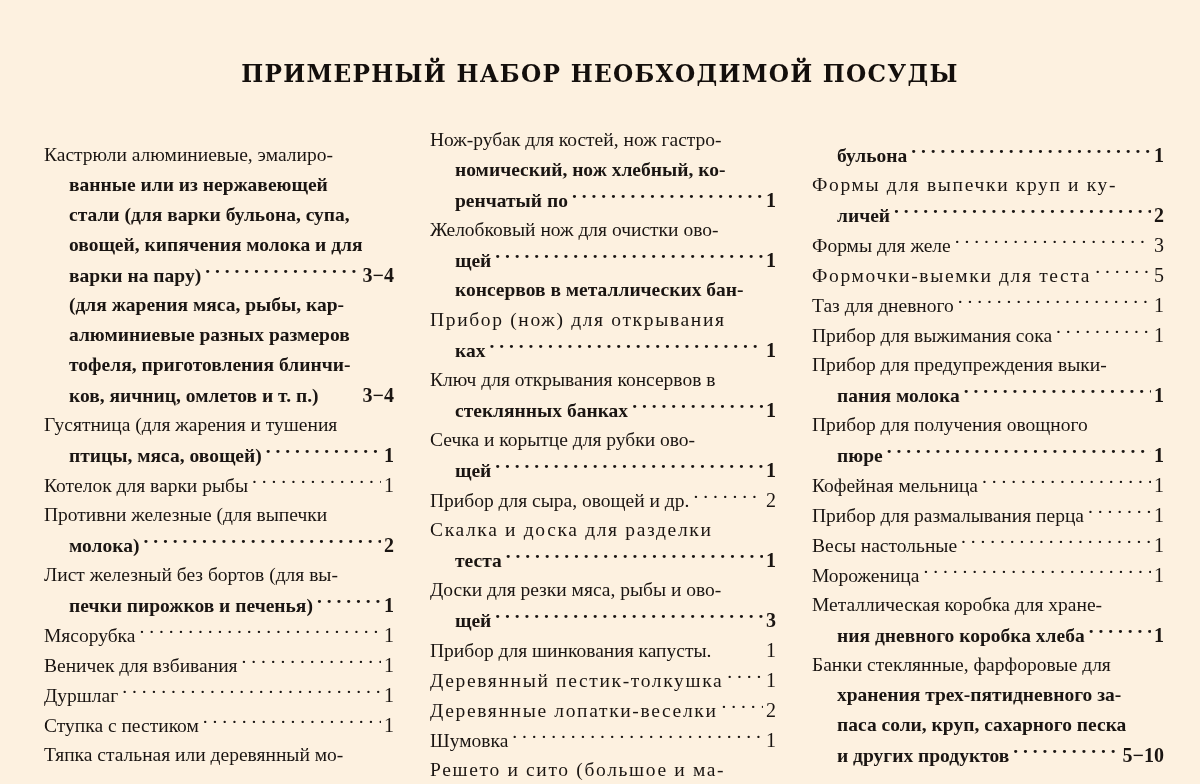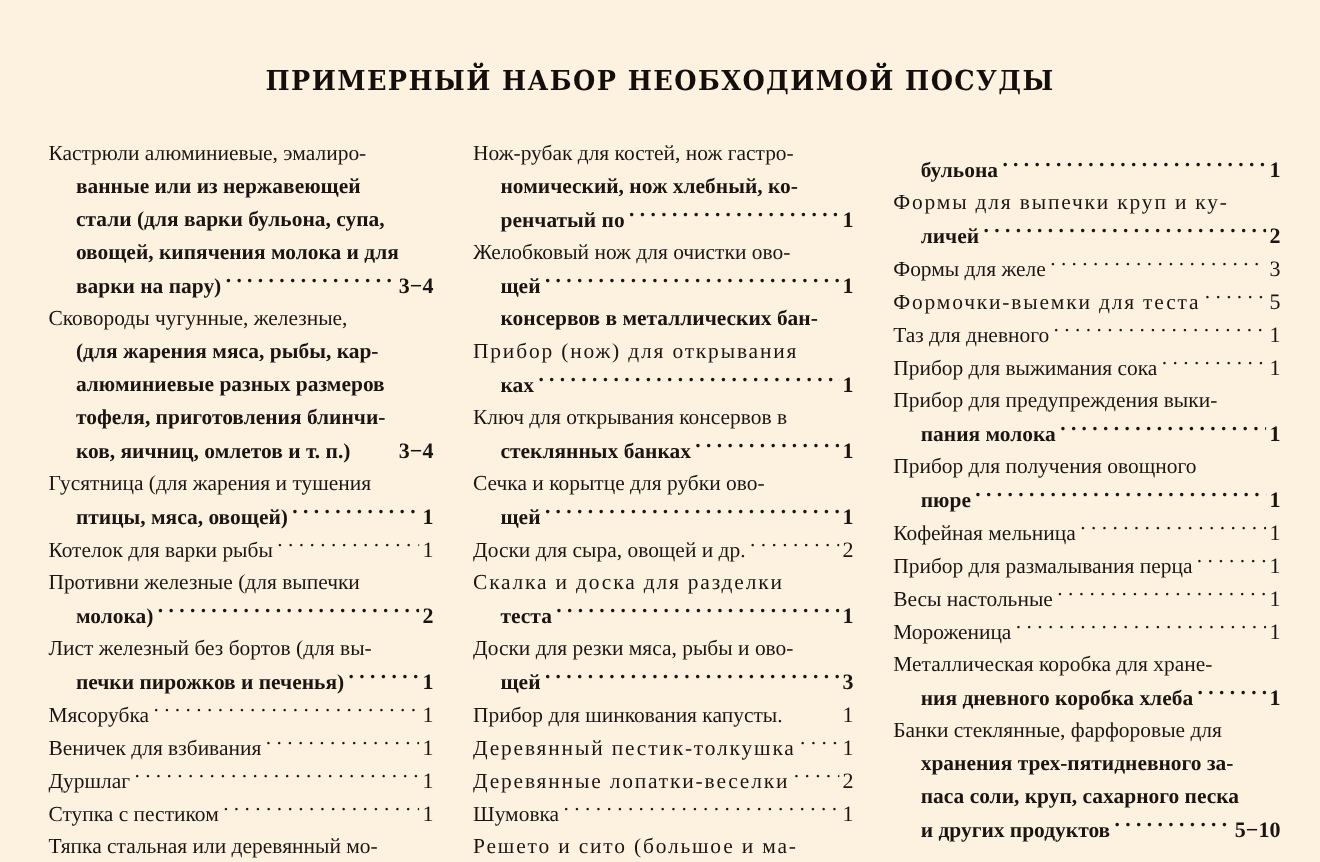--- a/index.html
+++ b/index.html
@@ -125,23 +125,20 @@
           <div class="eline indent">
             <span class="etext">овощей, кипячения молока и для</span>
           </div>
           <div class="eline indent">
             <span class="etext">варки на пару)</span>
             <span class="leader"></span>
             <span class="qty">3−4</span>
           </div>
         </div>
         <div class="entry">
-          <div class="eline">
-            <span class="etext">Сковороды чугунные, железные,</span>
-          </div>
           <div class="eline indent">
             <span class="etext">(для жарения мяса, рыбы, кар-</span>
           </div>
           <div class="eline indent">
             <span class="etext">алюминиевые разных размеров</span>
           </div>
           <div class="eline indent">
             <span class="etext">тофеля, приготовления блинчи-</span>
           </div>
           <div class="eline indent">
@@ -273,21 +270,21 @@
             <span class="etext">Сечка и корытце для рубки ово-</span>
           </div>
           <div class="eline indent">
             <span class="etext">щей</span>
             <span class="leader"></span>
             <span class="qty">1</span>
           </div>
         </div>
         <div class="entry">
           <div class="eline">
-            <span class="etext">Доски для сыра, овощей и др.</span>
+            <span class="etext">Прибор для сыра, овощей и др.</span>
             <span class="leader"></span>
             <span class="qty">2</span>
           </div>
         </div>
         <div class="entry">
           <div class="eline">
             <span class="etext spaced">Скалка и доска для разделки</span>
           </div>
           <div class="eline indent">
             <span class="etext">теста</span>

